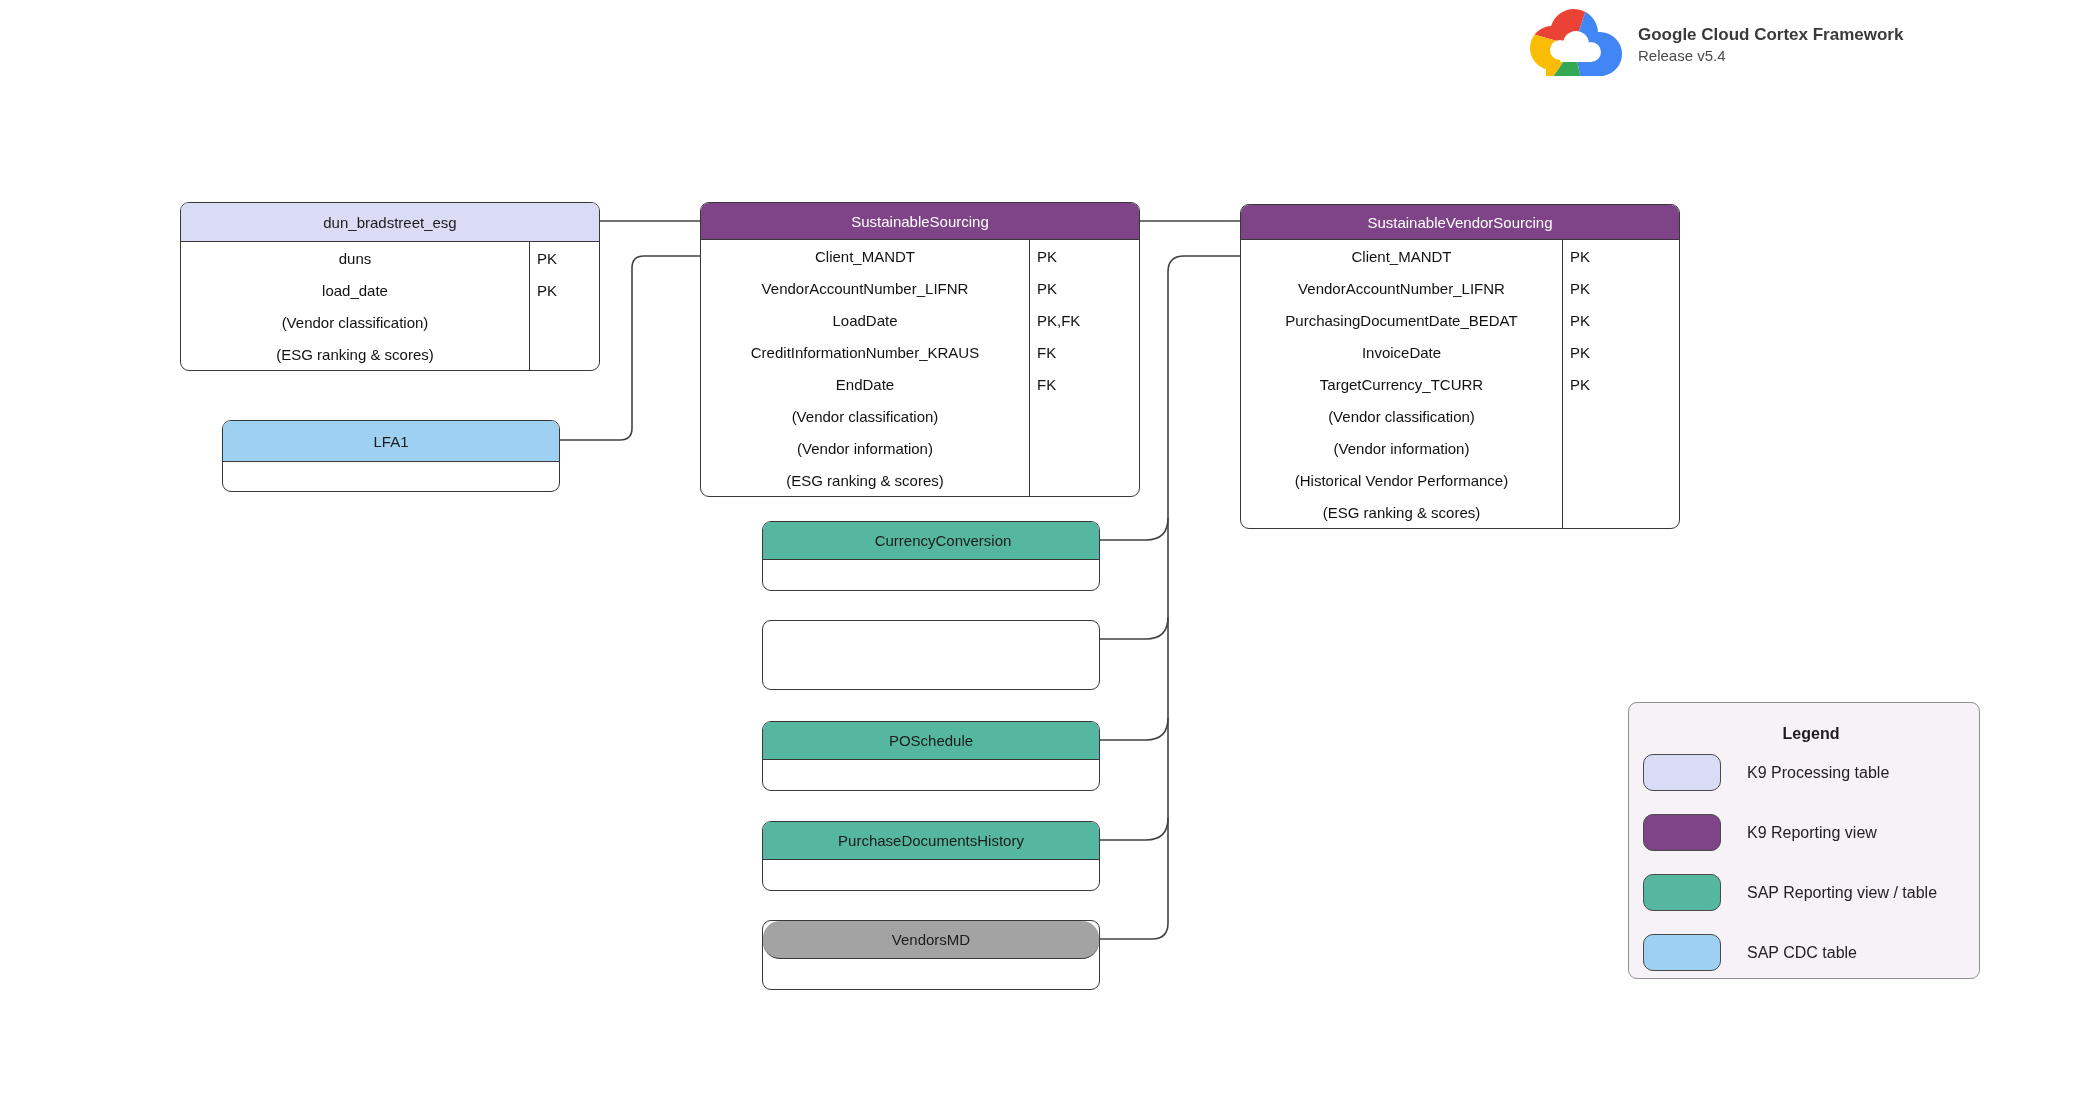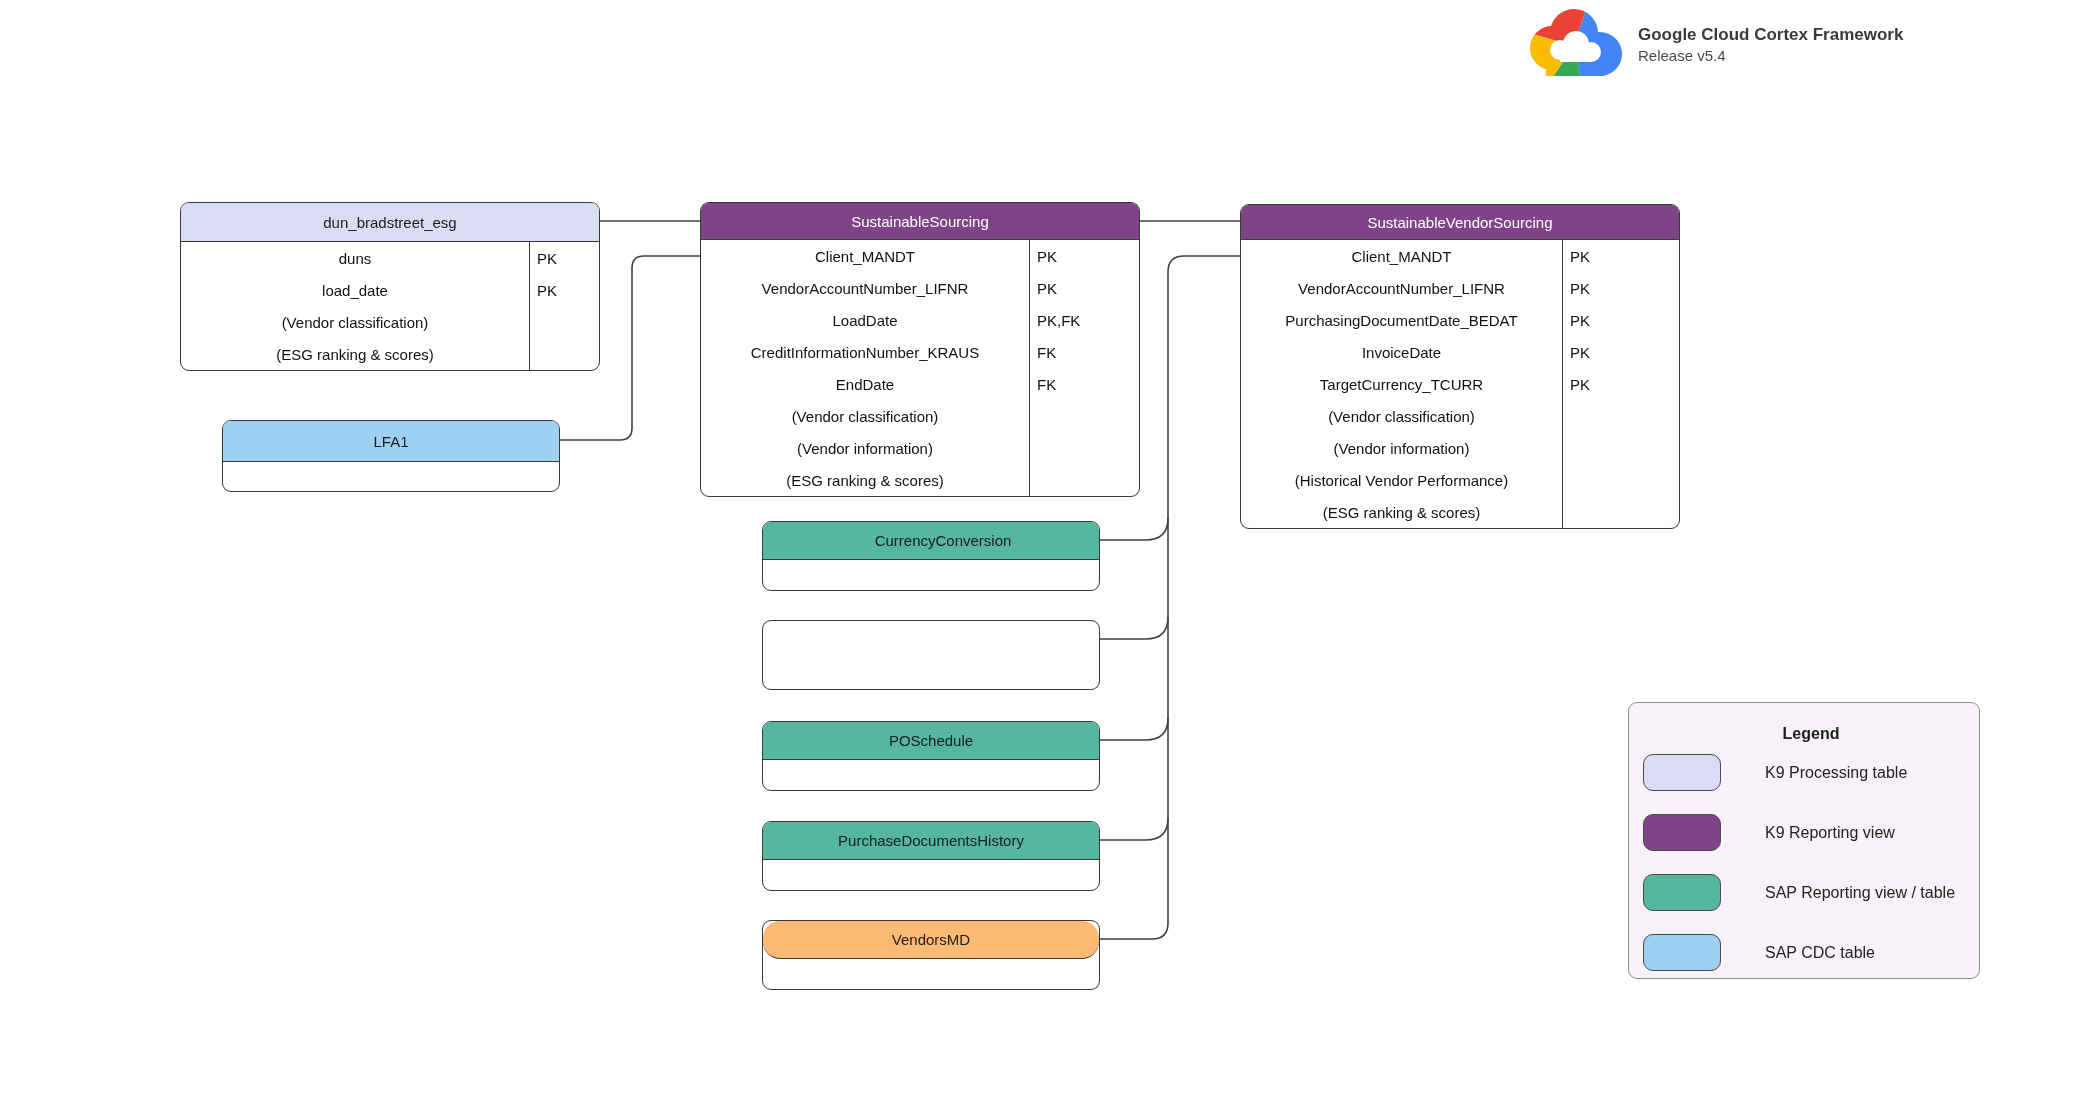--- a/index.html
+++ b/index.html
@@ -30,21 +30,21 @@
   .brand-title{font-size:17px;font-weight:bold;color:#3a3a3a;line-height:1.3;}
   .brand-sub{font-size:15px;color:#4a4a4a;line-height:1.3;}
 
   
   .legend{
     position:absolute;left:1628px;top:702px;width:352px;height:277px;
     background:#f7f2f7;border:1.6px solid #8f8f8f;border-radius:9px;box-sizing:border-box;
     display:flex;flex-direction:column;align-items:stretch;padding:22px 0 0 14px;
   }
   .legend-title{font-size:16px;font-weight:bold;color:#1c1c1c;text-align:center;margin-bottom:11px;}
-  .leg-item{display:flex;align-items:center;gap:44px;margin-bottom:23px;}
+  .leg-item{display:flex;align-items:center;gap:26px;margin-bottom:23px;}
   .leg-swatch{width:78px;height:37px;border:1.6px solid #4a4a4a;border-radius:10px;box-sizing:border-box;flex:0 0 auto;}
   .leg-label{font-size:16px;color:#222;}
 </style>
 </head>
 <body>
 
 <div id="canvas">
 
   <svg id="connectors" xmlns="http://www.w3.org/2000/svg">
     <path d="M600 221 H700"></path>
@@ -206,21 +206,21 @@
     <div class="hd" style="height: 37px; background-color: rgb(85, 183, 160);">POSchedule</div>
     <div class="emptyrow"></div>
   </div>
 
   <div class="etable" style="left:762px;top:821px;width:338px;height:70px;">
     <div class="hd" style="height: 37px; background-color: rgb(85, 183, 160);">PurchaseDocumentsHistory</div>
     <div class="emptyrow"></div>
   </div>
 
   <div class="etable" style="left:762px;top:920px;width:338px;height:70px;">
-    <div class="hd" style="height: 37px; background-color: #fdba74; border-radius: 17px;">VendorsMD</div>
+    <div class="hd" style="height: 37px; background-color: #a3a3a3; border-radius: 17px;">VendorsMD</div>
     <div class="emptyrow"></div>
   </div>
 
   <div class="legend">
     <div class="legend-title">Legend</div>
     <div class="leg-item">
       <div class="leg-swatch" style="background-color: rgb(218, 220, 245);"></div>
       <div class="leg-label">K9 Processing table</div>
     </div>
     <div class="leg-item">

